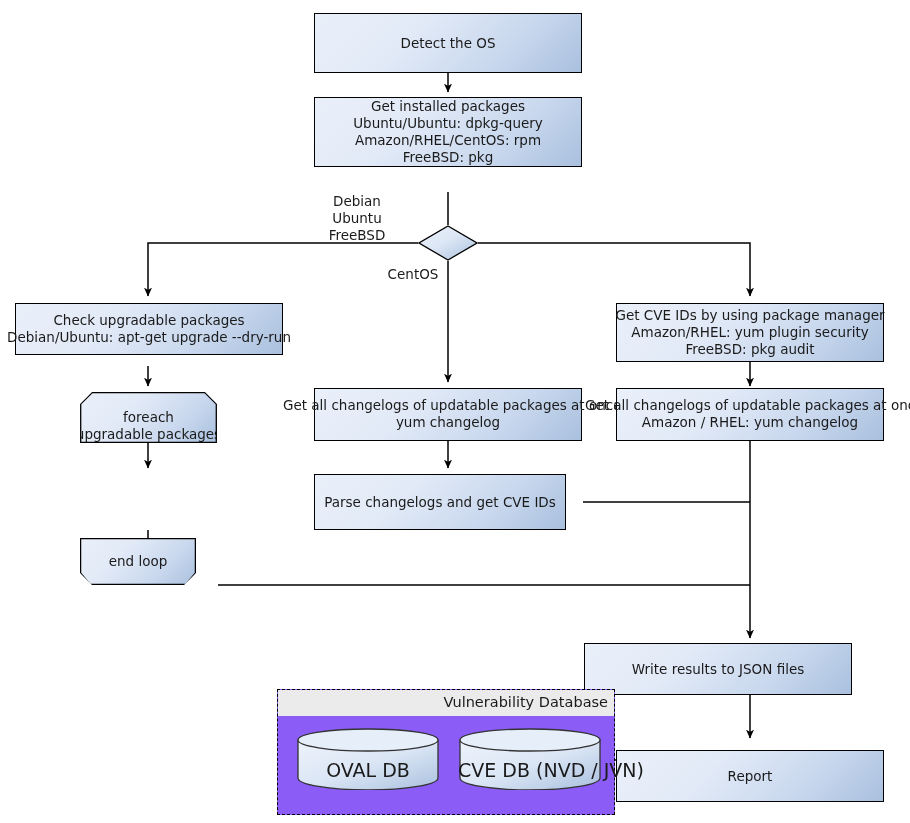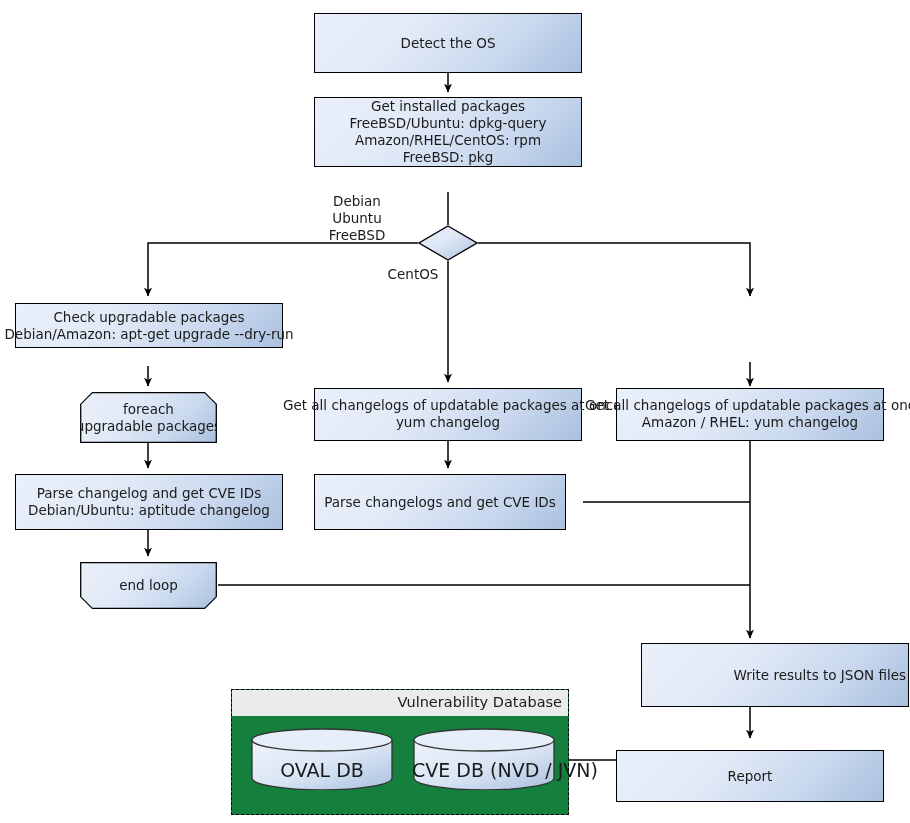--- a/index.html
+++ b/index.html
@@ -42,20 +42,21 @@
     border: 1.3px solid #000000;
     background: linear-gradient(135deg, #eaf0fa 0%, #e2eaf7 35%, #c9d8ee 70%, #a9c0de 100%);
   }
   .proc .txt { padding: 0 2px; }
 
   
   .loopstart {
     background: linear-gradient(135deg, #eaf0fa 0%, #e2eaf7 35%, #c9d8ee 70%, #a9c0de 100%);
     -webkit-clip-path: polygon(12px 0, calc(100% - 12px) 0, 100% 12px, 100% 100%, 0 100%, 0 12px);
     clip-path: polygon(12px 0, calc(100% - 12px) 0, 100% 12px, 100% 100%, 0 100%, 0 12px);
+    align-items: flex-end;
   }
   
   .loopend {
     background: linear-gradient(135deg, #eaf0fa 0%, #e2eaf7 35%, #c9d8ee 70%, #a9c0de 100%);
     -webkit-clip-path: polygon(0 0, 100% 0, 100% calc(100% - 12px), calc(100% - 12px) 100%, 12px 100%, 0 calc(100% - 12px));
     clip-path: polygon(0 0, 100% 0, 100% calc(100% - 12px), calc(100% - 12px) 100%, 12px 100%, 0 calc(100% - 12px));
   }
   .loop-outline {
     position: absolute;
     left: 0; top: 0; width: 100%; height: 100%;
@@ -69,21 +70,22 @@
     font-size: 13.5px;
     line-height: 17px;
     color: #1a1a1a;
     text-align: center;
     white-space: pre;
   }
   .group-box {
     position: absolute;
     box-sizing: border-box;
     border: 1.6px dashed #000000;
-    background: #15803d;
+    background: #8b5cf6;
+    margin-left: 46px;
   }
   .group-title {
     box-sizing: border-box;
     height: 26px;
     background: #ebebeb;
     text-align: right;
     padding: 4px 6px 0 0;
     font-size: 14.5px;
     color: #1a1a1a;
   }
@@ -150,21 +152,21 @@
     </g>
   </svg>
 
   <div class="node proc" style="left:314px; top:13px; width:268px; height:60px;">
     <span class="txt">Detect the OS</span>
   </div>
 
   <div class="node proc" style="left:314px; top:97px; width:268px; height:70px;">
     <span class="txt">
       <span>Get installed packages</span><br>
-      <span>FreeBSD/Ubuntu: dpkg-query</span><br>
+      <span>Ubuntu/Ubuntu: dpkg-query</span><br>
       <span>Amazon/RHEL/CentOS: rpm</span><br>
       <span>FreeBSD: pkg</span>
     </span>
   </div>
 
   <div class="diamond-wrap" style="left:418px; top:225px; width:60px; height:36px;">
     <svg width="60" height="36" viewBox="0 0 60 36">
       <defs>
         <linearGradient id="dgrad" x1="0" y1="0" x2="1" y2="1">
           <stop offset="0%" stop-color="#eaf0fa"></stop>
@@ -174,69 +176,70 @@
       </defs>
       <polygon points="30,1 59,18 30,35 1,18" fill="url(#dgrad)" stroke="#000000" stroke-width="1.3"></polygon>
     </svg>
   </div>
 
   <div class="edge-label" style="left: 317px; top: 193px; width: 80px; white-space: pre;">Debian
 Ubuntu
 FreeBSD</div>
   <div class="edge-label" style="left: 378px; top: 266px; width: 70px; white-space: pre;">CentOS</div>
 
-  <div class="node proc" style="left:15px; top:303px; width:268px; height:45px;">
+  <div class="node proc" style="left:15px; top:303px; width:268px; height:52px;">
     <span class="txt">
       <span>Check upgradable packages</span><br>
-      <span>Debian/Amazon: apt-get upgrade --dry-run</span>
+      <span>Debian/Ubuntu: apt-get upgrade --dry-run</span>
     </span>
   </div>
 
   <div class="node loopstart" style="left:80px; top:392px; width:137px; height:51px;">
     <svg class="loop-outline" viewBox="0 0 137 51" preserveAspectRatio="none">
       <polygon points="12,0.7 125,0.7 136.3,12 136.3,50.3 0.7,50.3 0.7,12" fill="none" stroke="#000000" stroke-width="1.3" vector-effect="non-scaling-stroke"></polygon>
     </svg>
     <span class="txt">
       <span>foreach</span><br>
       <span>upgradable  packages</span>
     </span>
   </div>
 
-  <div class="node proc" style="left:15px; top:474px; width:268px; height:56px;">
-    <span class="txt">
-      <span>Parse changelog and get  CVE IDs</span><br>
-      <span>Debian/Ubuntu: aptitude changelog</span>
-    </span>
-  </div>
-
-  <div class="node loopend" style="left:80px; top:562px; width:137px; height:47px;">
+
+  <div class="node loopend" style="left:80px; top:538px; width:116px; height:47px;">
     <svg class="loop-outline" viewBox="0 0 137 47" preserveAspectRatio="none">
       <polygon points="0.7,0.7 136.3,0.7 136.3,35 125,46.3 12,46.3 0.7,35" fill="none" stroke="#000000" stroke-width="1.3" vector-effect="non-scaling-stroke"></polygon>
     </svg>
     <span class="txt">end loop</span>
   </div>
 
   <div class="node proc" style="left:314px; top:388px; width:268px; height:53px;"></div>
   <div class="overflow-txt" style="left:283px; top:397px;">
     <span>Get all changelogs of updatable packages at once</span><br>
     <span>yum changelog</span>
   </div>
 
   <div class="node proc" style="left:314px; top:474px; width:252px; height:56px;">
     <span class="txt">Parse changelogs and get CVE IDs</span>
   </div>
 
+  <div class="node proc" style="left:616px; top:303px; width:268px; height:59px;">
+    <span class="txt">
+      <span>Get CVE IDs by using package manager</span><br>
+      <span>Amazon/RHEL: yum plugin security</span><br>
+      <span>FreeBSD: pkg audit</span>
+    </span>
+  </div>
 
   <div class="node proc" style="left:616px; top:388px; width:268px; height:53px;"></div>
   <div class="overflow-txt" style="left:585px; top:397px;">
     <span>Get all changelogs of updatable packages at once</span><br>
     <span>Amazon / RHEL: yum changelog</span>
   </div>
 
-  <div class="node proc" style="left:641px; top:643px; width:268px; height:64px;justify-content:flex-end;">
+  <div class="node proc" style="left:584px; top:643px; width:268px; height:52px;">
     <span class="txt">Write results to JSON files</span>
   </div>
 
   <div class="node proc" style="left:616px; top:743px; width:268px; height:52px;margin-top:7px;">
     <span class="txt">Report</span>
   </div>
 
   <div class="group-box" style="left:231px; top:689px; width:338px; height:126px;">
     <div class="group-title">Vulnerability Database</div>
 

